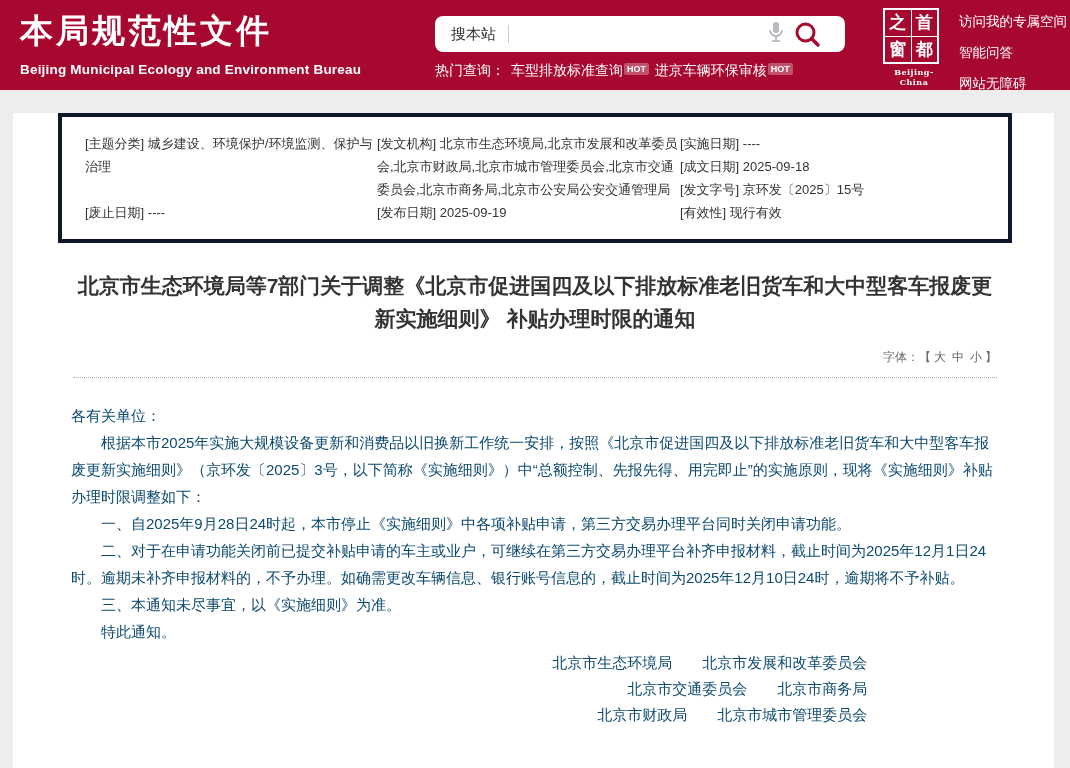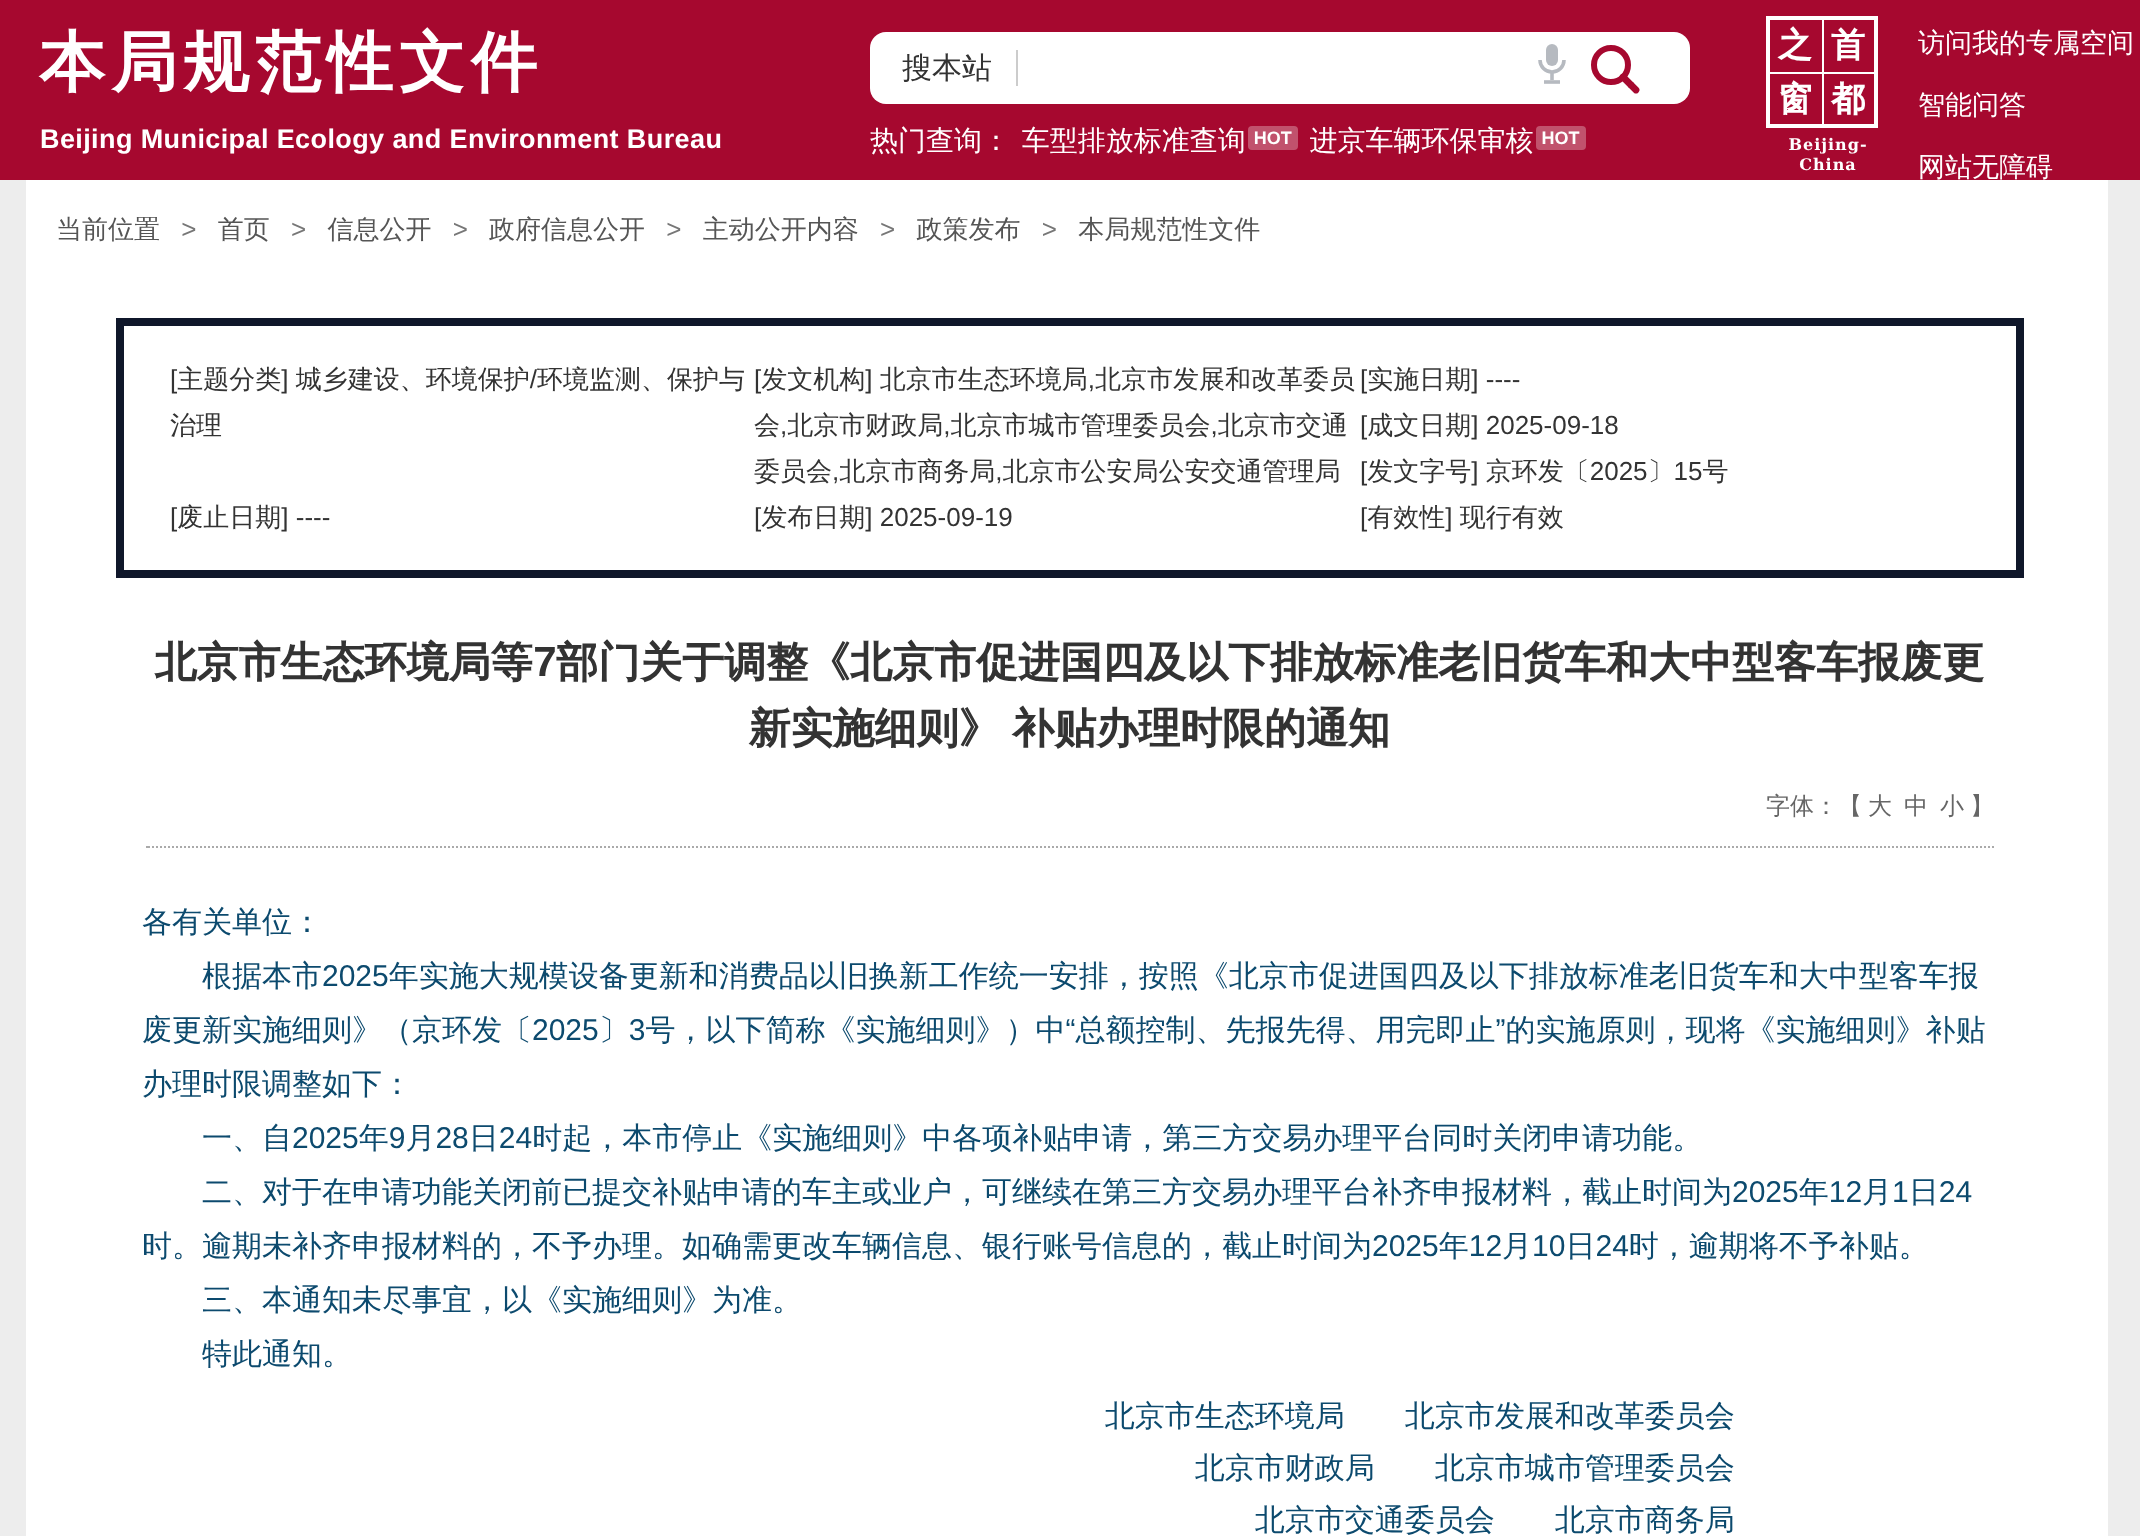--- a/index.html
+++ b/index.html
@@ -131,35 +131,20 @@
     <div class="quick-links">
       <a class="quick-link">访问我的专属空间</a>
       <a class="quick-link">智能问答</a>
       <a class="quick-link">网站无障碍</a>
     </div>
   </div>
 </header>
 
 <div class="page">
 
-  <nav class="breadcrumb">
-    <span>当前位置</span>
-    <span class="crumb-sep">&gt;</span>
-    <a class="crumb-link">首页</a>
-    <span class="crumb-sep">&gt;</span>
-    <a class="crumb-link">信息公开</a>
-    <span class="crumb-sep">&gt;</span>
-    <a class="crumb-link">政府信息公开</a>
-    <span class="crumb-sep">&gt;</span>
-    <a class="crumb-link">主动公开内容</a>
-    <span class="crumb-sep">&gt;</span>
-    <a class="crumb-link">政策发布</a>
-    <span class="crumb-sep">&gt;</span>
-    <a class="crumb-link">本局规范性文件</a>
-  </nav>
 
   <section class="meta-box">
     <div class="meta-col spread">
       <div>
         <span class="meta-label">[主题分类]</span>
         <span>城乡建设、环境保护/环境监测、保护与治理</span>
       </div>
       <div>
         <span class="meta-label">[废止日期]</span>
         <span>----</span>
@@ -206,19 +191,19 @@
   <article class="article-body">
     <p>各有关单位：</p>
     <p class="indent">根据本市2025年实施大规模设备更新和消费品以旧换新工作统一安排，按照《北京市促进国四及以下排放标准老旧货车和大中型客车报废更新实施细则》（京环发〔2025〕3号，以下简称《实施细则》）中“总额控制、先报先得、用完即止”的实施原则，现将《实施细则》补贴办理时限调整如下：</p>
     <p class="indent">一、自2025年9月28日24时起，本市停止《实施细则》中各项补贴申请，第三方交易办理平台同时关闭申请功能。</p>
     <p class="indent">二、对于在申请功能关闭前已提交补贴申请的车主或业户，可继续在第三方交易办理平台补齐申报材料，截止时间为2025年12月1日24时。逾期未补齐申报材料的，不予办理。如确需更改车辆信息、银行账号信息的，截止时间为2025年12月10日24时，逾期将不予补贴。</p>
     <p class="indent">三、本通知未尽事宜，以《实施细则》为准。</p>
     <p class="indent">特此通知。</p>
 
     <div class="signatures">
       <div class="sig-line">北京市生态环境局　　北京市发展和改革委员会</div>
+      <div class="sig-line">北京市交通委员会　　北京市商务局</div>
       <div class="sig-line">北京市财政局　　北京市城市管理委员会</div>
-      <div class="sig-line">北京市交通委员会　　北京市商务局</div>
 
     </div>
   </article>
 
 </div>
 
 </body></html>

